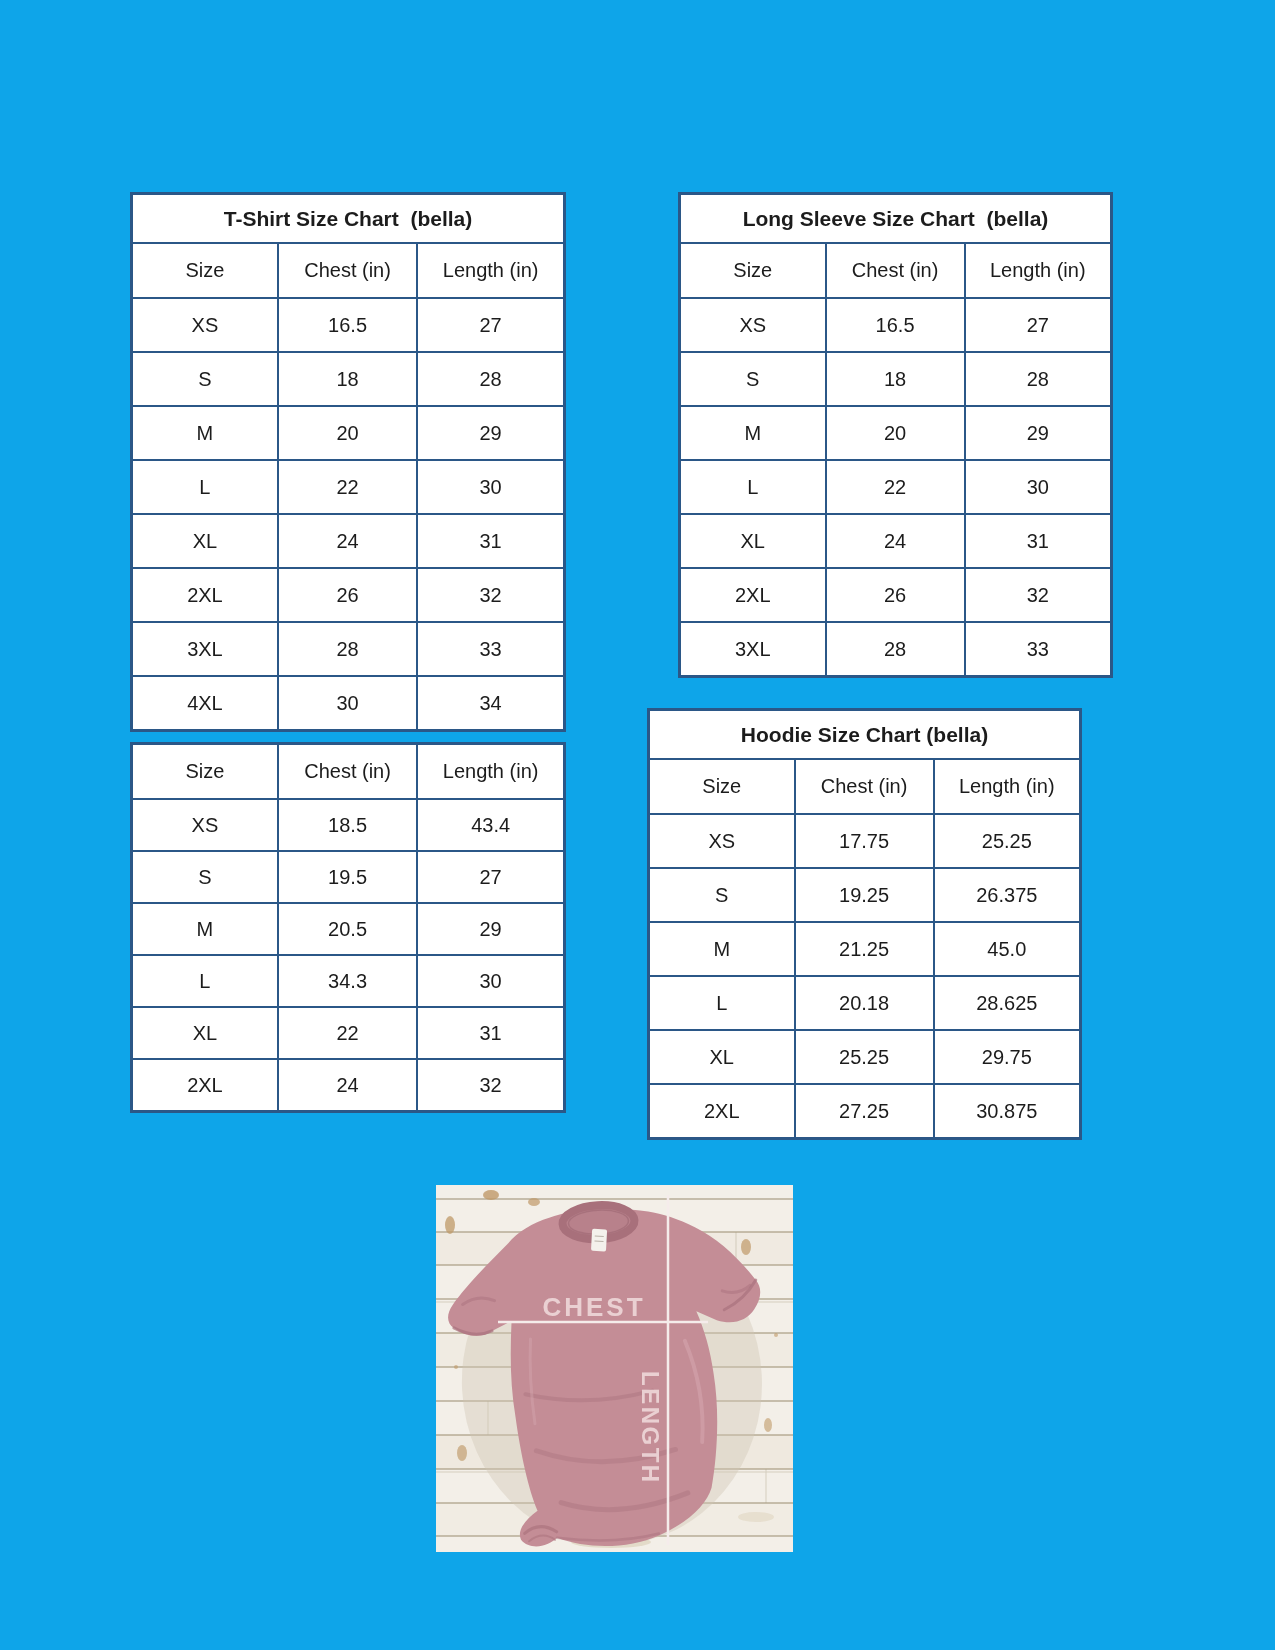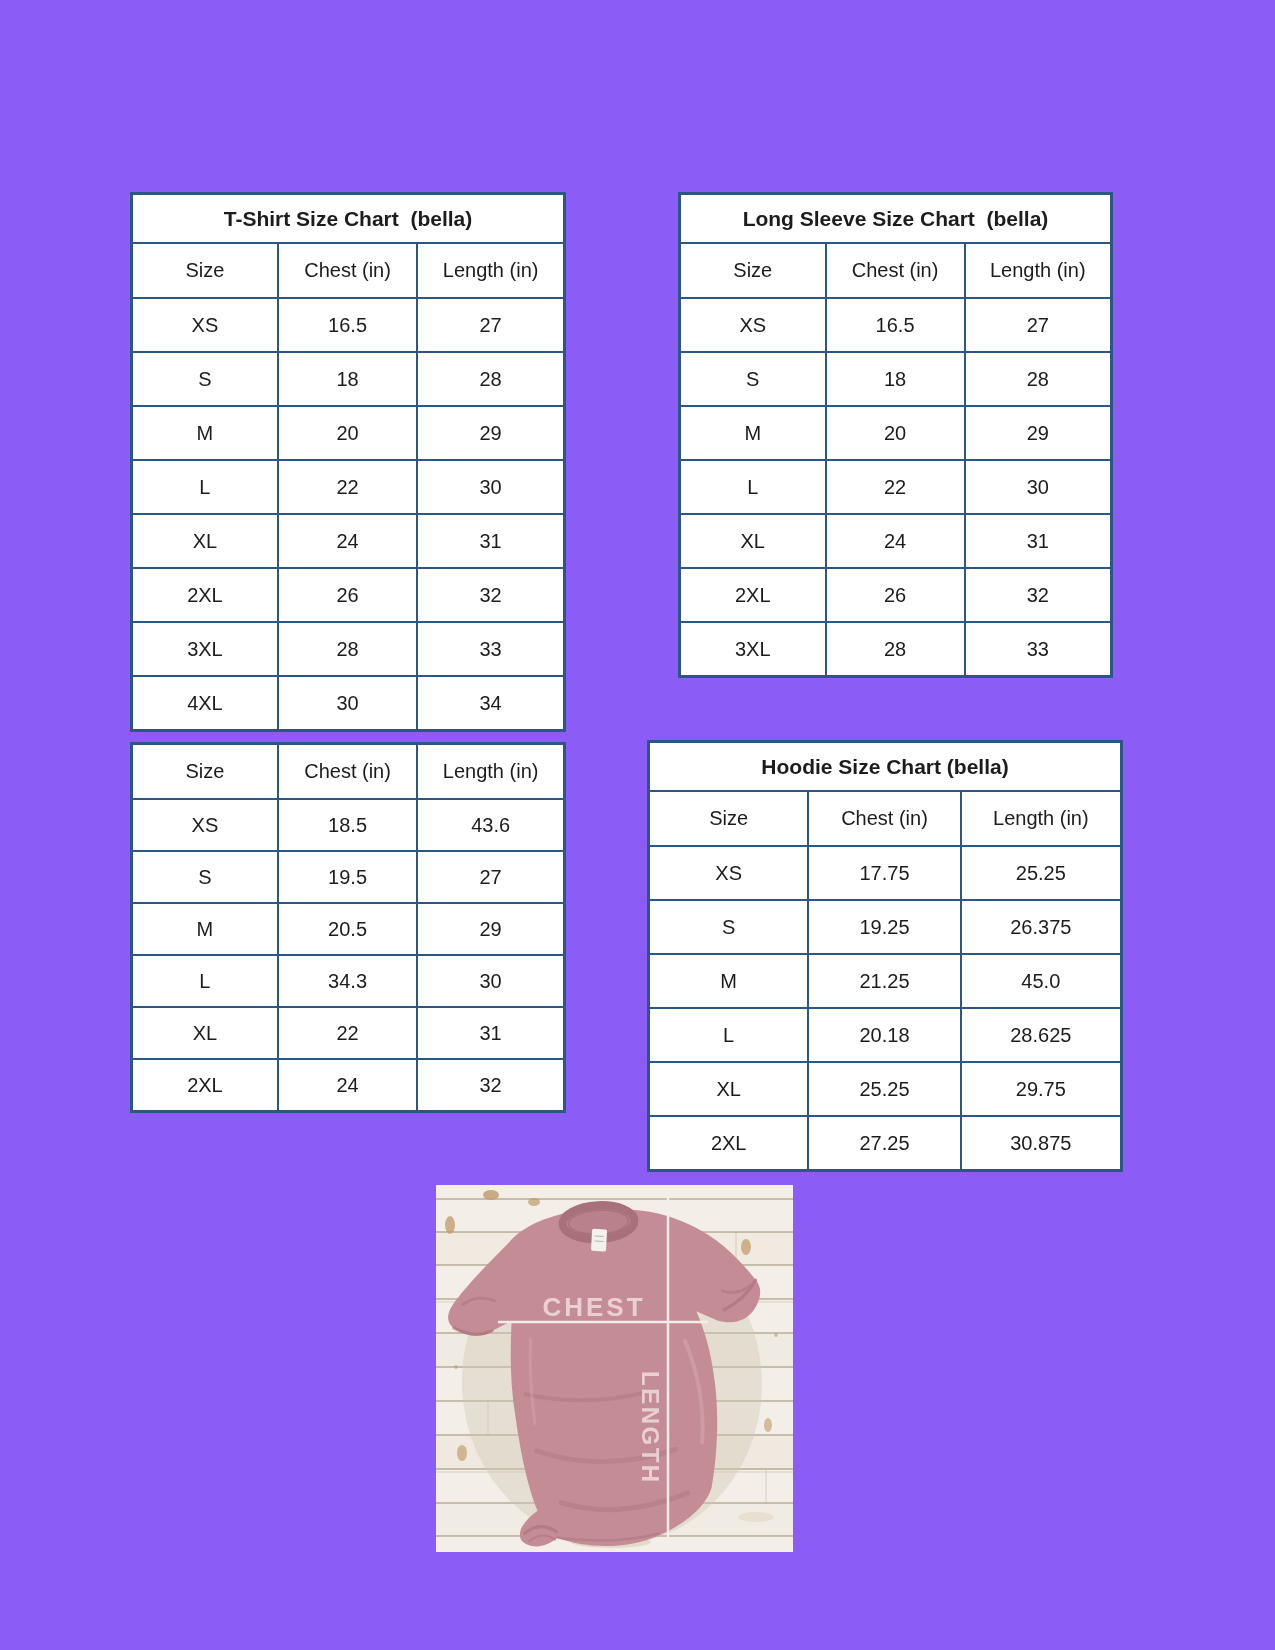--- a/index.html
+++ b/index.html
@@ -1,17 +1,17 @@
 <!DOCTYPE html>
 <html><head>
 <meta charset="utf-8">
 <style>
   html,body{margin:0;padding:0;background:#ffffff;}
   body{font-family:"Liberation Sans",sans-serif;color:#1c1c1c;}
-  .page{position:relative;width:1275px;height:1650px;background:#8b5cf6;overflow:hidden;}
+  .page{position:relative;width:1275px;height:1650px;background:#0ea5e9;overflow:hidden;}
 
   .size-table{position:absolute;}
   table.grid{border-collapse:collapse;width:100%;table-layout:fixed;
              border:3px solid #2b5787;background:#ffffff;}
   table.grid td{border:2px solid #2b5787;text-align:center;vertical-align:middle;
                 padding:0;font-size:20px;color:#1c1c1c;}
   tr.title-row td{height:47px;font-weight:bold;font-size:21px;white-space:pre;}
   tr[data-name="header-row"] td{height:53px;}
   tr[data-name="size-row"] td{height:52px;}
   table.rows-50 tr[data-name="size-row"] td{height:50px;}
@@ -148,21 +148,21 @@
         </colgroup>
       <tbody>
     <tr data-name="header-row">
             <td data-name="column-header">Size</td>
             <td data-name="column-header">Chest (in)</td>
             <td data-name="column-header">Length (in)</td>
           </tr>
           <tr data-name="size-row">
             <td data-name="size-cell">XS</td>
             <td data-name="size-cell">18.5</td>
-            <td data-name="size-cell">43.6</td>
+            <td data-name="size-cell">43.4</td>
           </tr>
           <tr data-name="size-row">
             <td data-name="size-cell">S</td>
             <td data-name="size-cell">19.5</td>
             <td data-name="size-cell">27</td>
           </tr>
           <tr data-name="size-row">
             <td data-name="size-cell">M</td>
             <td data-name="size-cell">20.5</td>
             <td data-name="size-cell">29</td>
@@ -179,21 +179,21 @@
           </tr>
           <tr data-name="size-row">
             <td data-name="size-cell">2XL</td>
             <td data-name="size-cell">24</td>
             <td data-name="size-cell">32</td>
           </tr>
         </tbody>
       </table>
   </div>
 
-  <div class="size-table" data-name="hoodie-size-chart" style="left:647px;top:740px;width:476px;">
+  <div class="size-table" data-name="hoodie-size-chart" style="left:647px;top:708px;width:435px;">
     <table class="grid" data-name="hoodie-table-grid">
       <colgroup>
           <col style="width:33.8%">
           <col style="width:32.2%">
           <col style="width:34%">
         </colgroup>
       <tbody>
           <tr class="title-row" data-name="table-title-row">
         <td colspan="3" data-name="table-title">Hoodie Size Chart (bella)</td>
       </tr>

